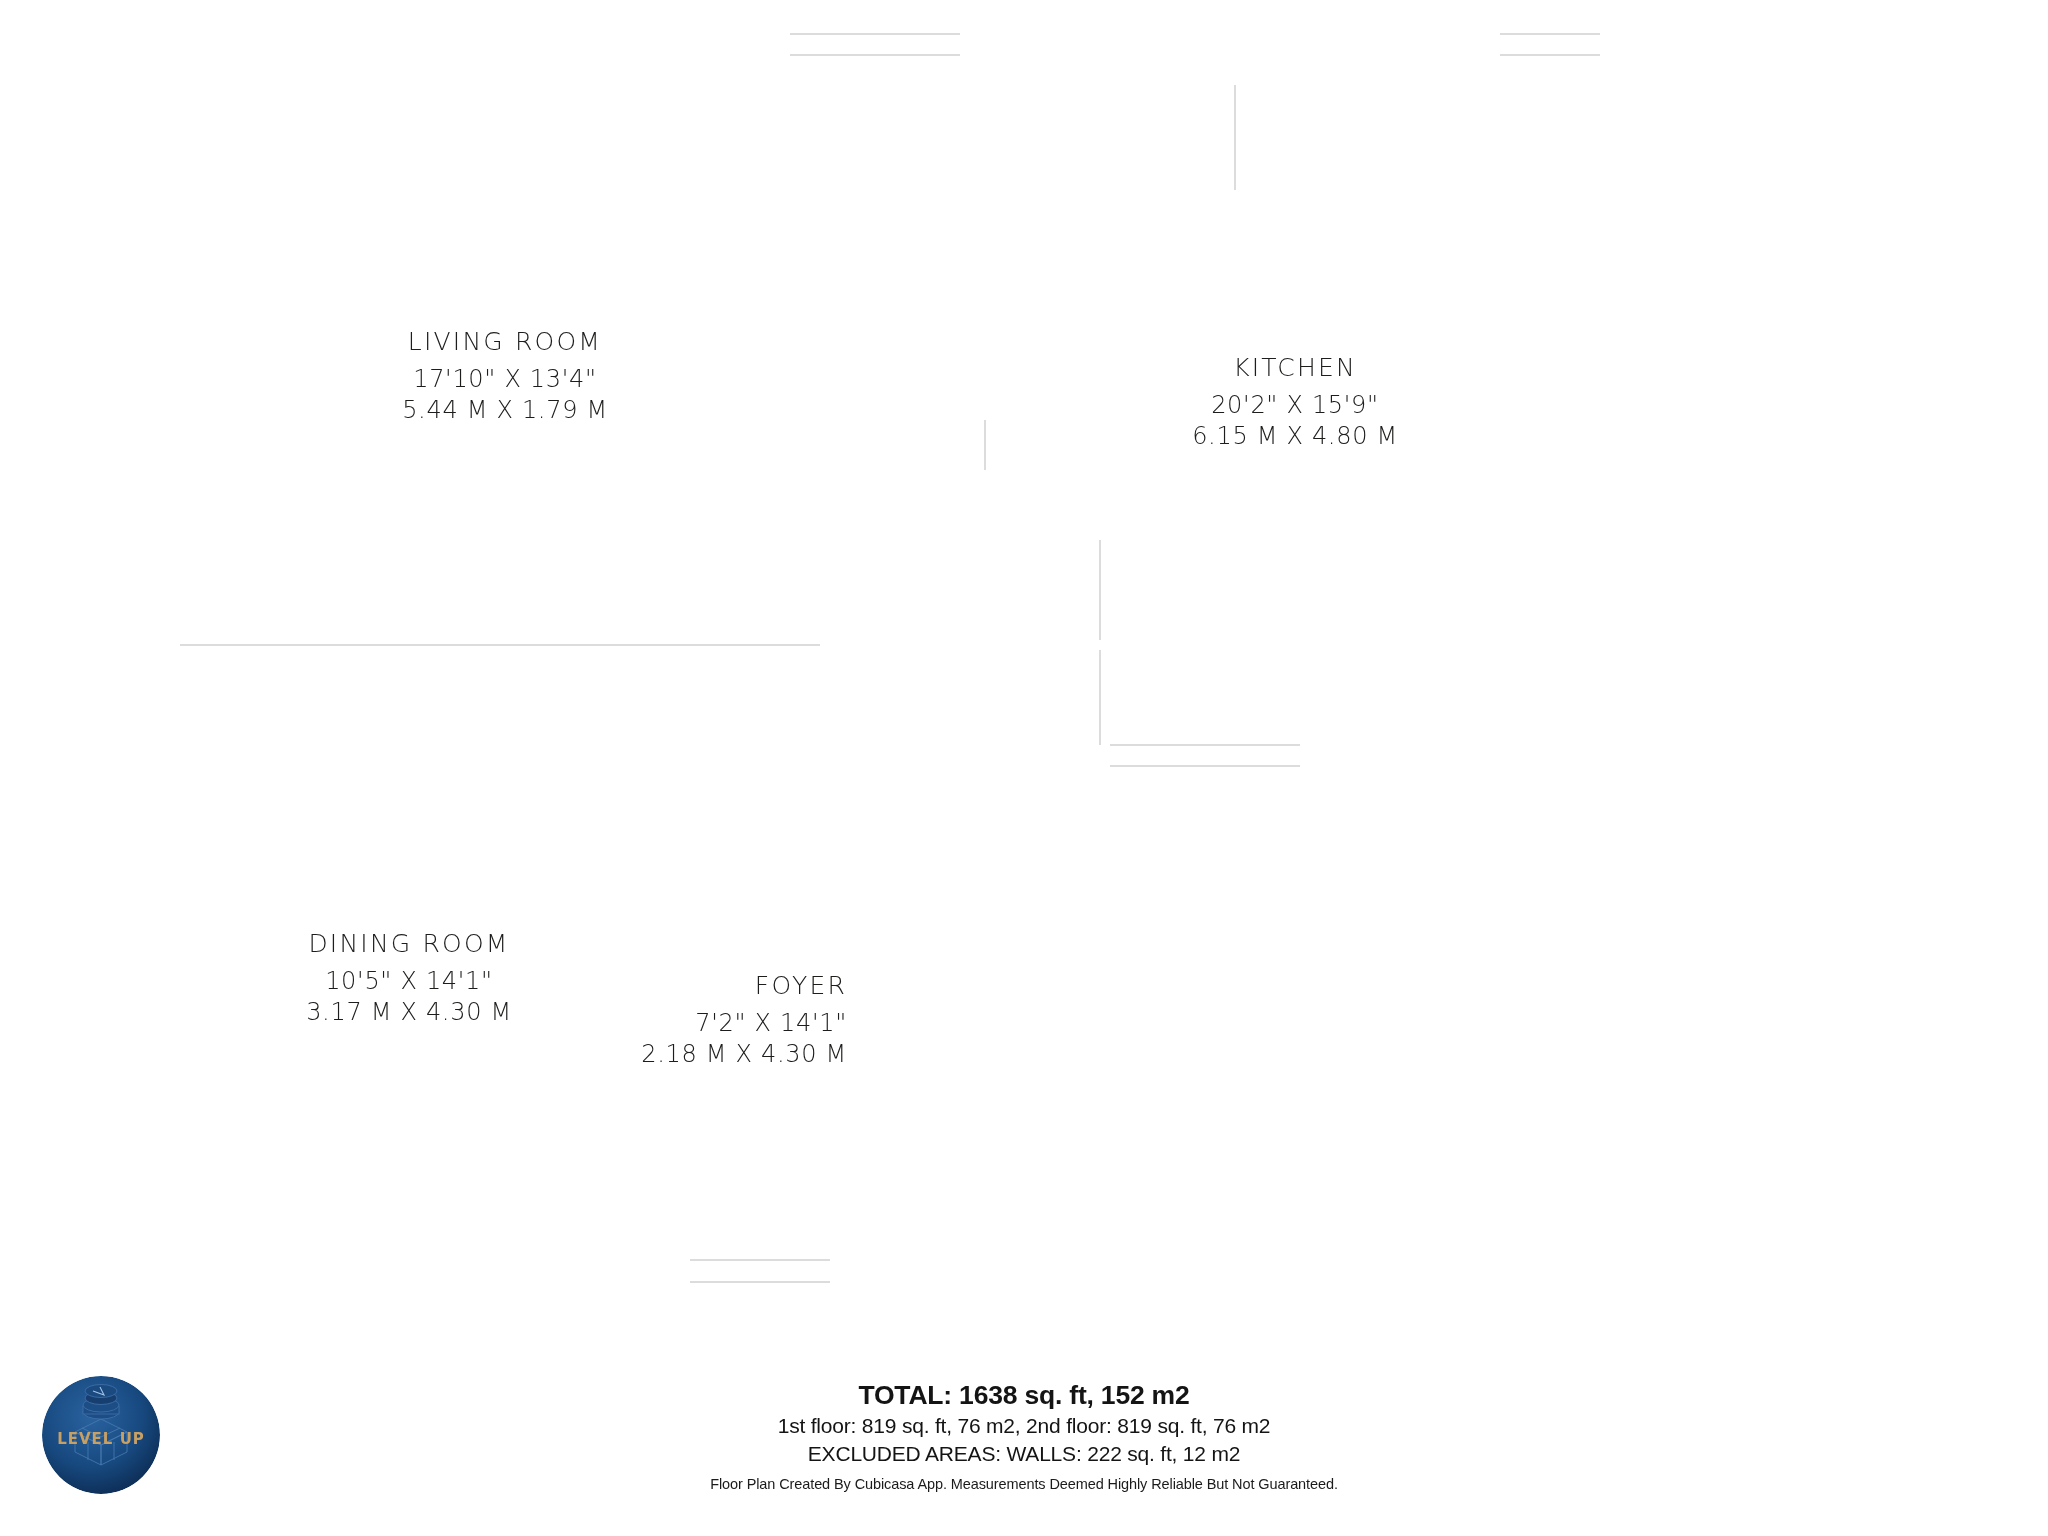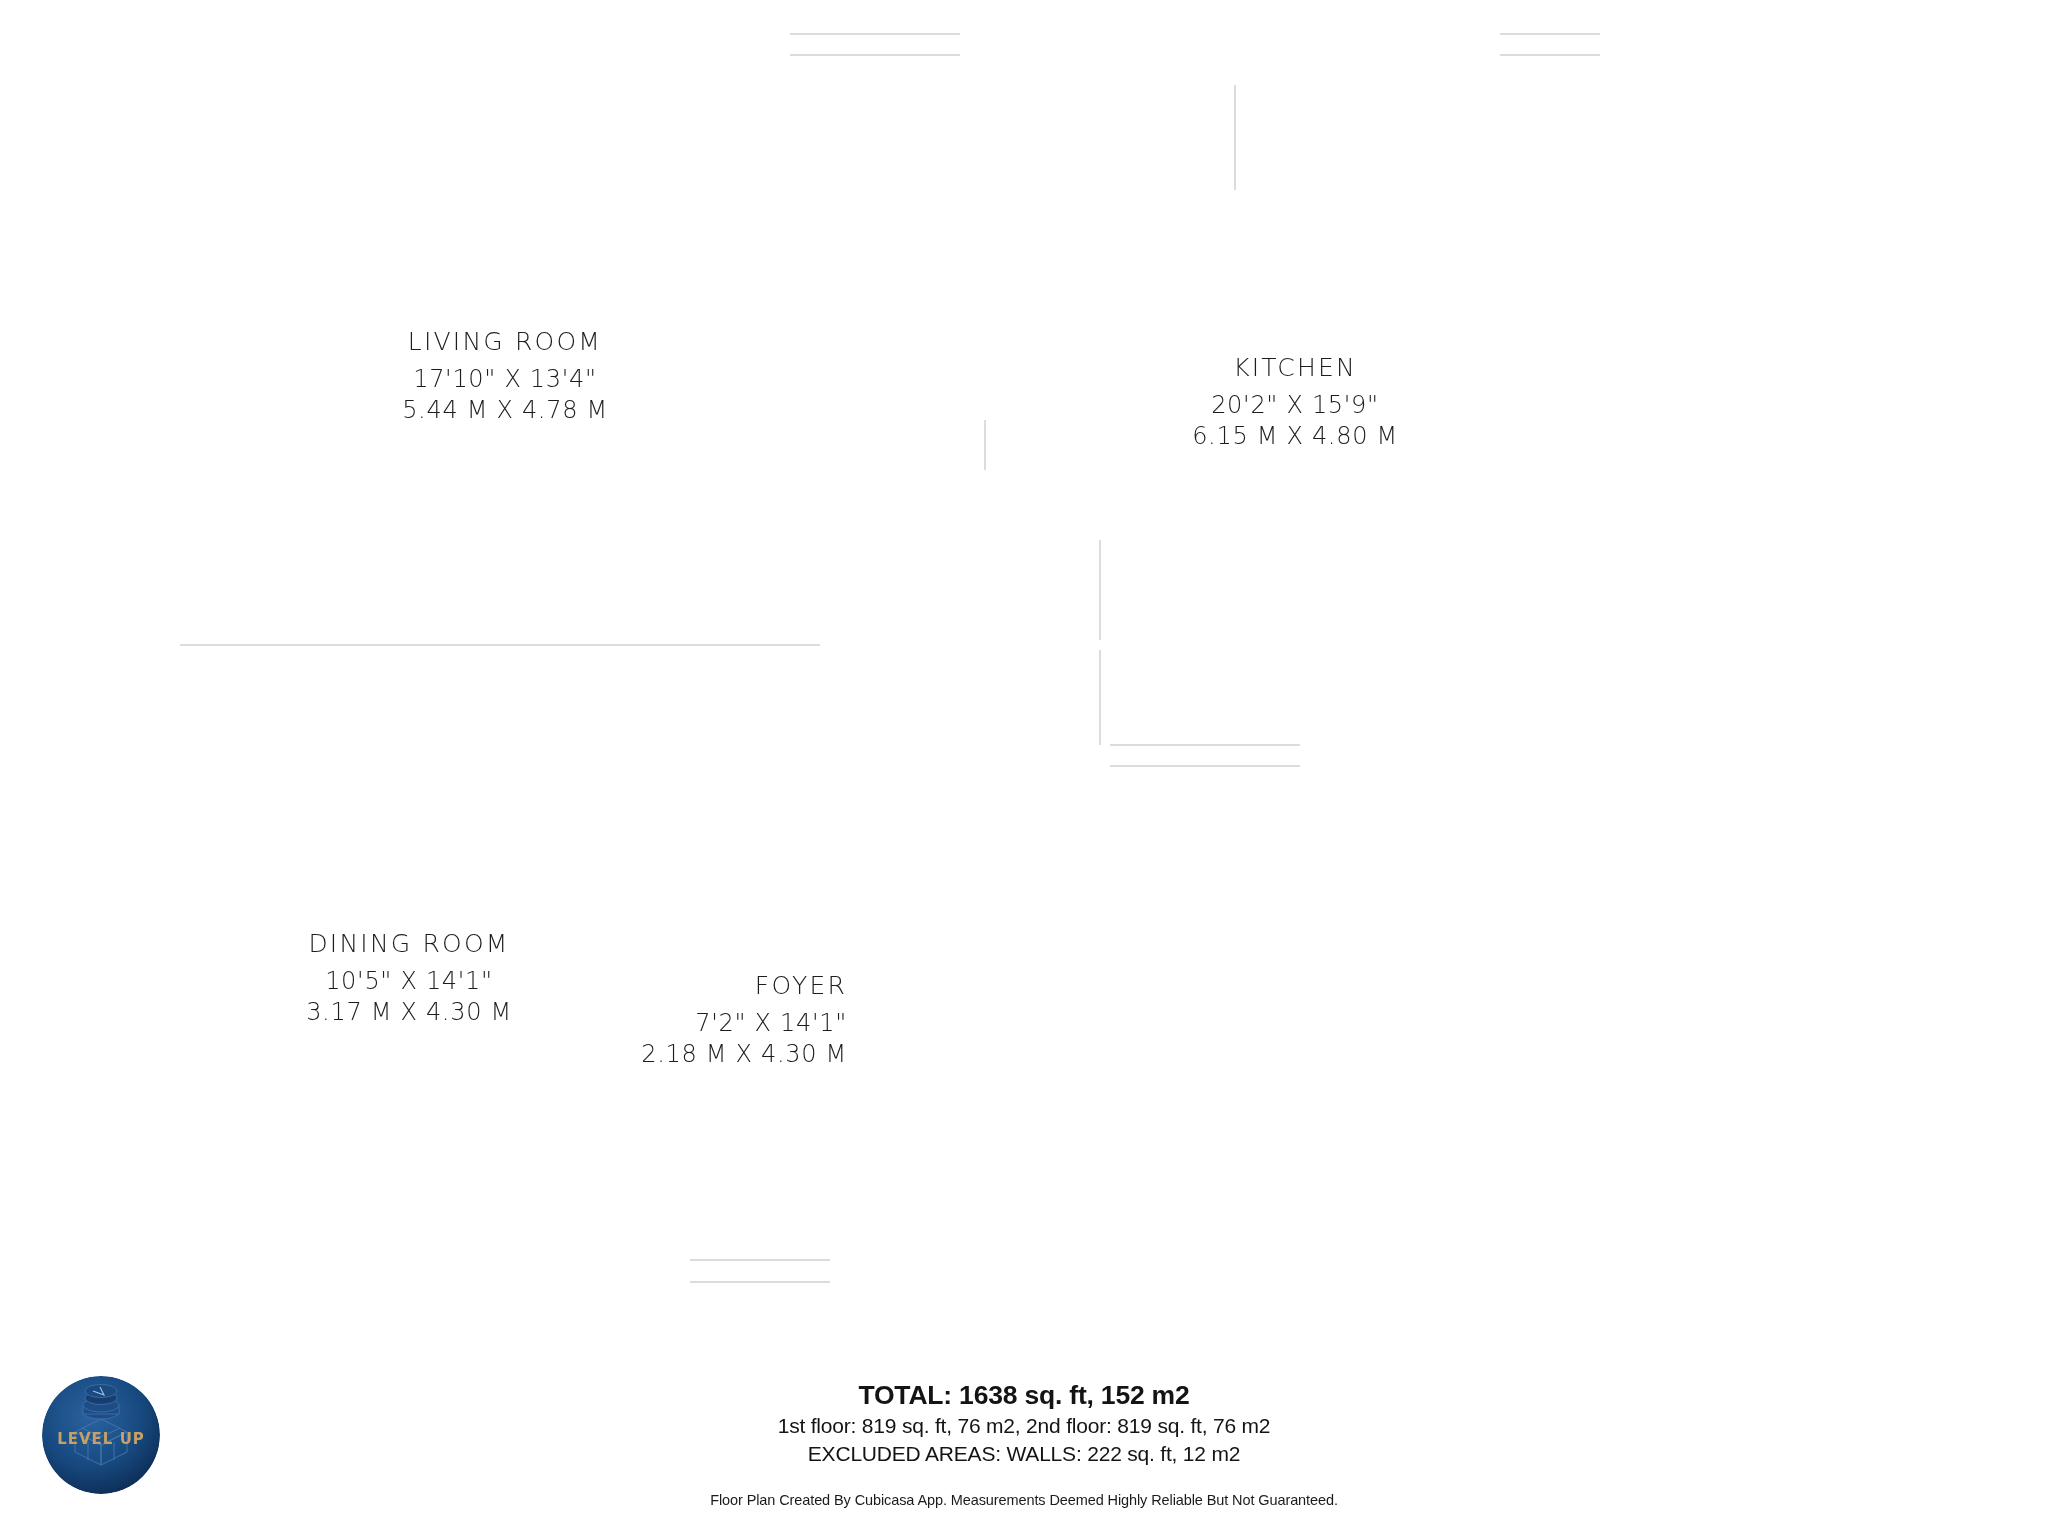--- a/index.html
+++ b/index.html
@@ -69,21 +69,21 @@
     letter-spacing: -0.2px;
     line-height: 1.30;
   }
   #footer .f-line {
     font-size: 21px;
     font-weight: 400;
     letter-spacing: -0.2px;
     line-height: 1.32;
   }
   #footer .f-disclaimer {
-    margin-top: 24px;
+    margin-top: 8px;
     font-size: 14.5px;
     font-weight: 400;
     letter-spacing: -0.1px;
     color: #1b1b1b;
   }
 
   
   #logo {
     position: absolute;
     left: 42px;
@@ -359,21 +359,21 @@
       <polygon points="966,336 981,348 966,360" opacity="0">
       
       <polygon points="963,336 978,348 963,360" opacity="0">
     </polygon></polygon></polygon></g>
   
 
   
   <div class="room-label" id="label-living">
     <span class="rl-name">LIVING ROOM</span>
     <span class="rl-dim">17'10" X 13'4"</span>
-    <span class="rl-dim">5.44 M X 4.78 M</span>
+    <span class="rl-dim">5.44 M X 1.79 M</span>
   </div>
 
   <div class="room-label" id="label-kitchen">
     <span class="rl-name">KITCHEN</span>
     <span class="rl-dim">20'2" X 15'9"</span>
     <span class="rl-dim">6.15 M X 4.80 M</span>
   </div>
 
   <div class="room-label" id="label-dining">
     <span class="rl-name">DINING ROOM</span>

